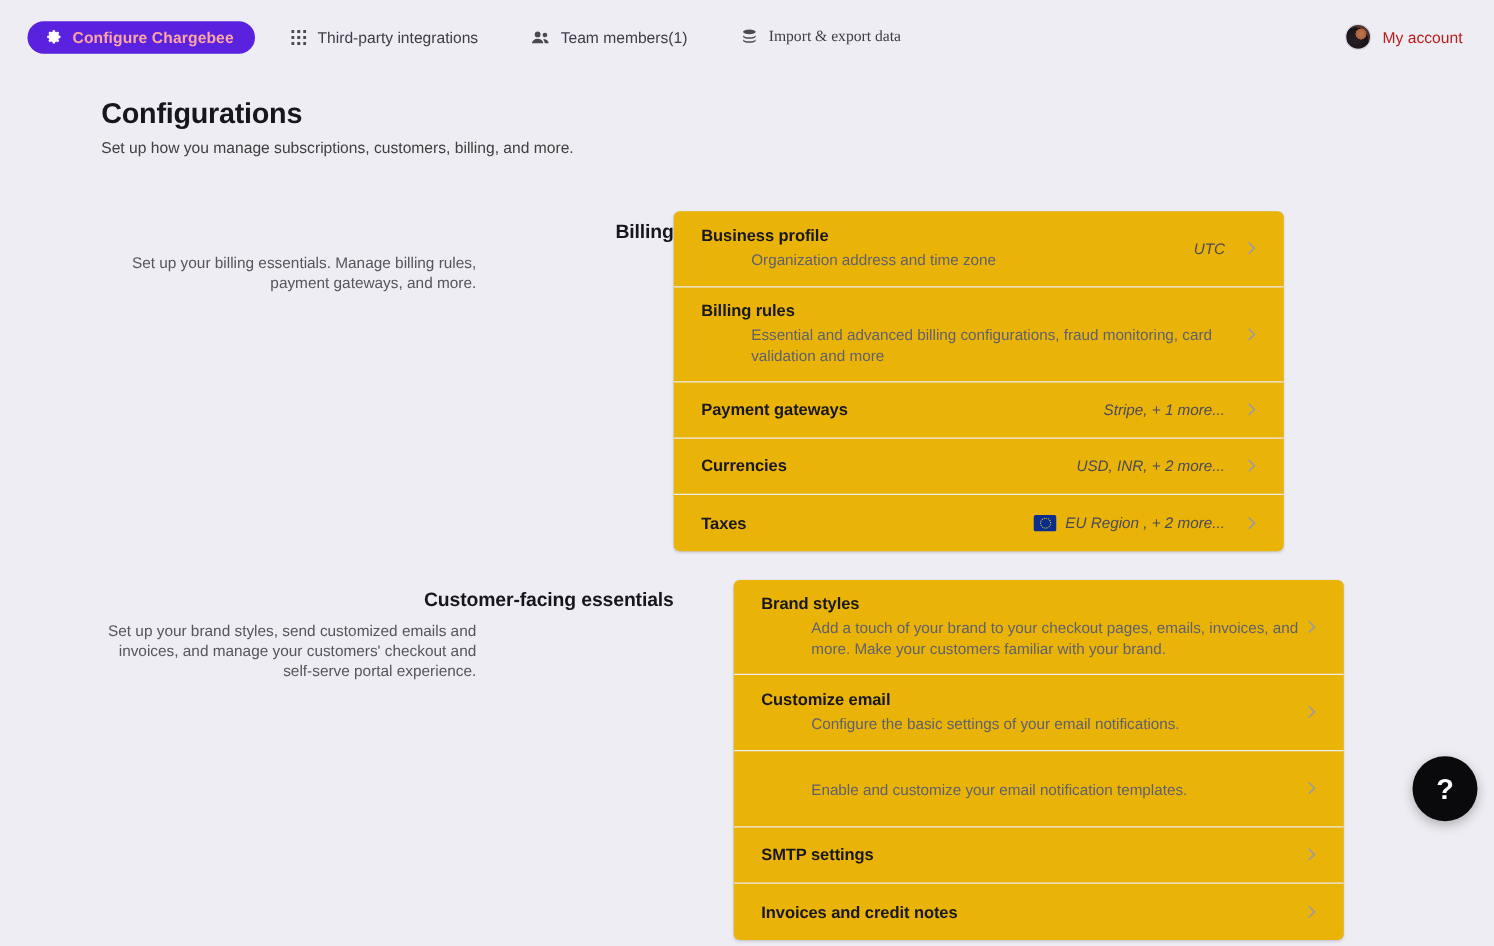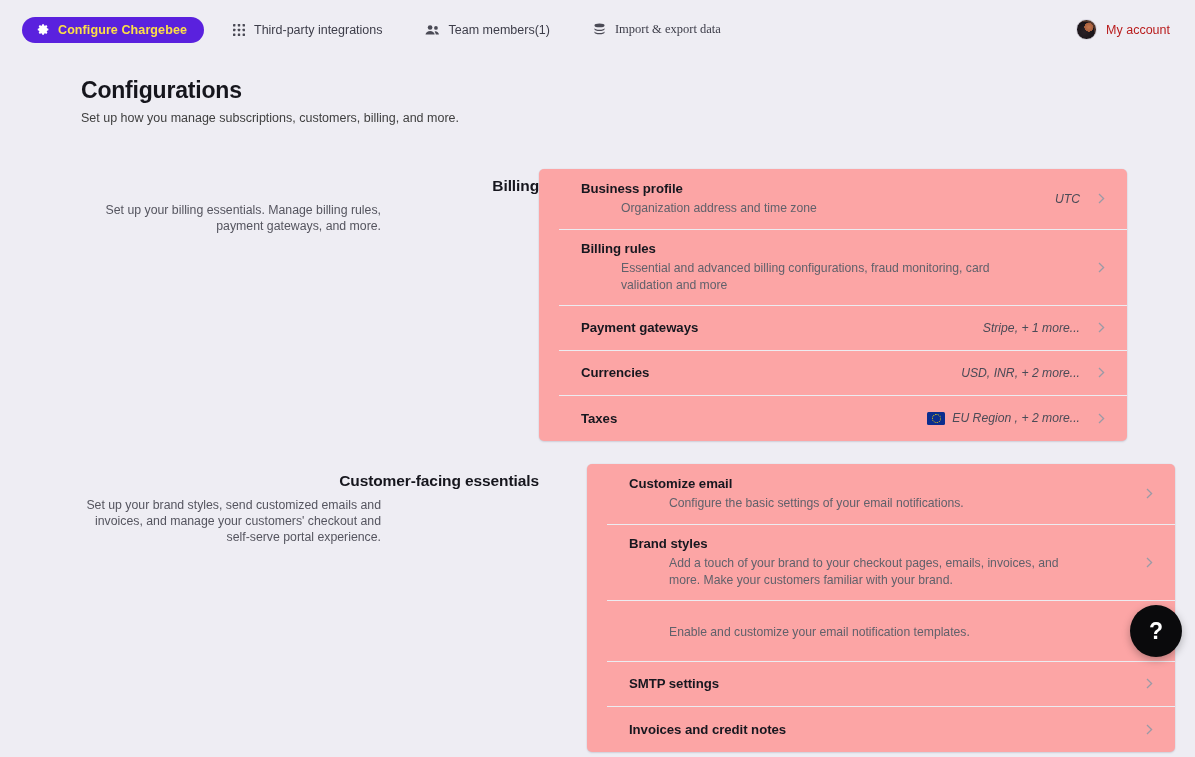--- a/index.html
+++ b/index.html
@@ -25,21 +25,21 @@
     padding: 0 22px;
     gap: 0;
     position: relative;
   }
 
   .cta-button {
     display: inline-flex;
     align-items: center;
     gap: 8px;
     background: #5a21de;
-    color: #fde047;
+    color: #fca5a5;
     border: none;
     border-radius: 999px;
     height: 26px;
     padding: 0 17px 0 15px;
     font-size: 12.5px;
     font-weight: bold;
     font-family: "Liberation Sans", sans-serif;
     cursor: pointer;
     letter-spacing: .1px;
   }
@@ -119,27 +119,26 @@
   }
   .section-desc {
     font-size: 12.3px;
     color: #55555f;
     line-height: 1.33;
     margin-top: 7px;
     max-width: 300px;
   }
 
   .card {
-    width: 588px;
+    width: 488px;
     flex: none;
-    background: #fca5a5;
+    background: #eab308;
     border-radius: 5px;
     box-shadow: 0 1px 2px rgba(30,28,60,.13), 0 0 0 .5px rgba(30,28,60,.04);
     overflow: hidden;
-    padding-left: 20px;
   }
 
   .row {
     display: flex;
     align-items: center;
     padding: 0 22px 0 22px;
     min-height: 45px;
     border-bottom: 1px solid #ececf1;
     cursor: pointer;
   }
@@ -374,44 +373,44 @@
   </div>
 
   <div class="section second">
     <div class="section-left">
       <div class="section-title">Customer-facing essentials</div>
       <div class="section-desc">Set up your brand styles, send customized emails and invoices, and manage your customers' checkout and self-serve portal experience.</div>
     </div>
 
     <div class="card">
 
+      <div class="row xtall">
+        <div class="row-main">
+          <div class="row-title">Brand styles</div>
+          <div class="row-desc">Add a touch of your brand to your checkout pages, emails, invoices, and more. Make your customers familiar with your brand.</div>
+        </div>
+        <span class="chev">
+          <svg width="7" height="11" viewBox="0 0 7 11" fill="none" stroke="currentColor" stroke-width="1.3">
+              <path d="M1 1l4.6 4.5L1 10"></path>
+            </svg>
+        </span>
+      </div>
+
       <div class="row tall">
         <div class="row-main">
           <div class="row-title">Customize email</div>
           <div class="row-desc">Configure the basic settings of your email notifications.</div>
         </div>
         <span class="chev">
           <svg width="7" height="11" viewBox="0 0 7 11" fill="none" stroke="currentColor" stroke-width="1.3">
               <path d="M1 1l4.6 4.5L1 10"></path>
             </svg>
         </span>
       </div>
 
-      <div class="row xtall">
-        <div class="row-main">
-          <div class="row-title">Brand styles</div>
-          <div class="row-desc">Add a touch of your brand to your checkout pages, emails, invoices, and more. Make your customers familiar with your brand.</div>
-        </div>
-        <span class="chev">
-          <svg width="7" height="11" viewBox="0 0 7 11" fill="none" stroke="currentColor" stroke-width="1.3">
-              <path d="M1 1l4.6 4.5L1 10"></path>
-            </svg>
-        </span>
-      </div>
-
       <div class="row tall">
         <div class="row-main">
           <div class="row-desc">Enable and customize your email notification templates.</div>
         </div>
         <span class="chev">
           <svg width="7" height="11" viewBox="0 0 7 11" fill="none" stroke="currentColor" stroke-width="1.3">
               <path d="M1 1l4.6 4.5L1 10"></path>
             </svg>
         </span>
       </div>

